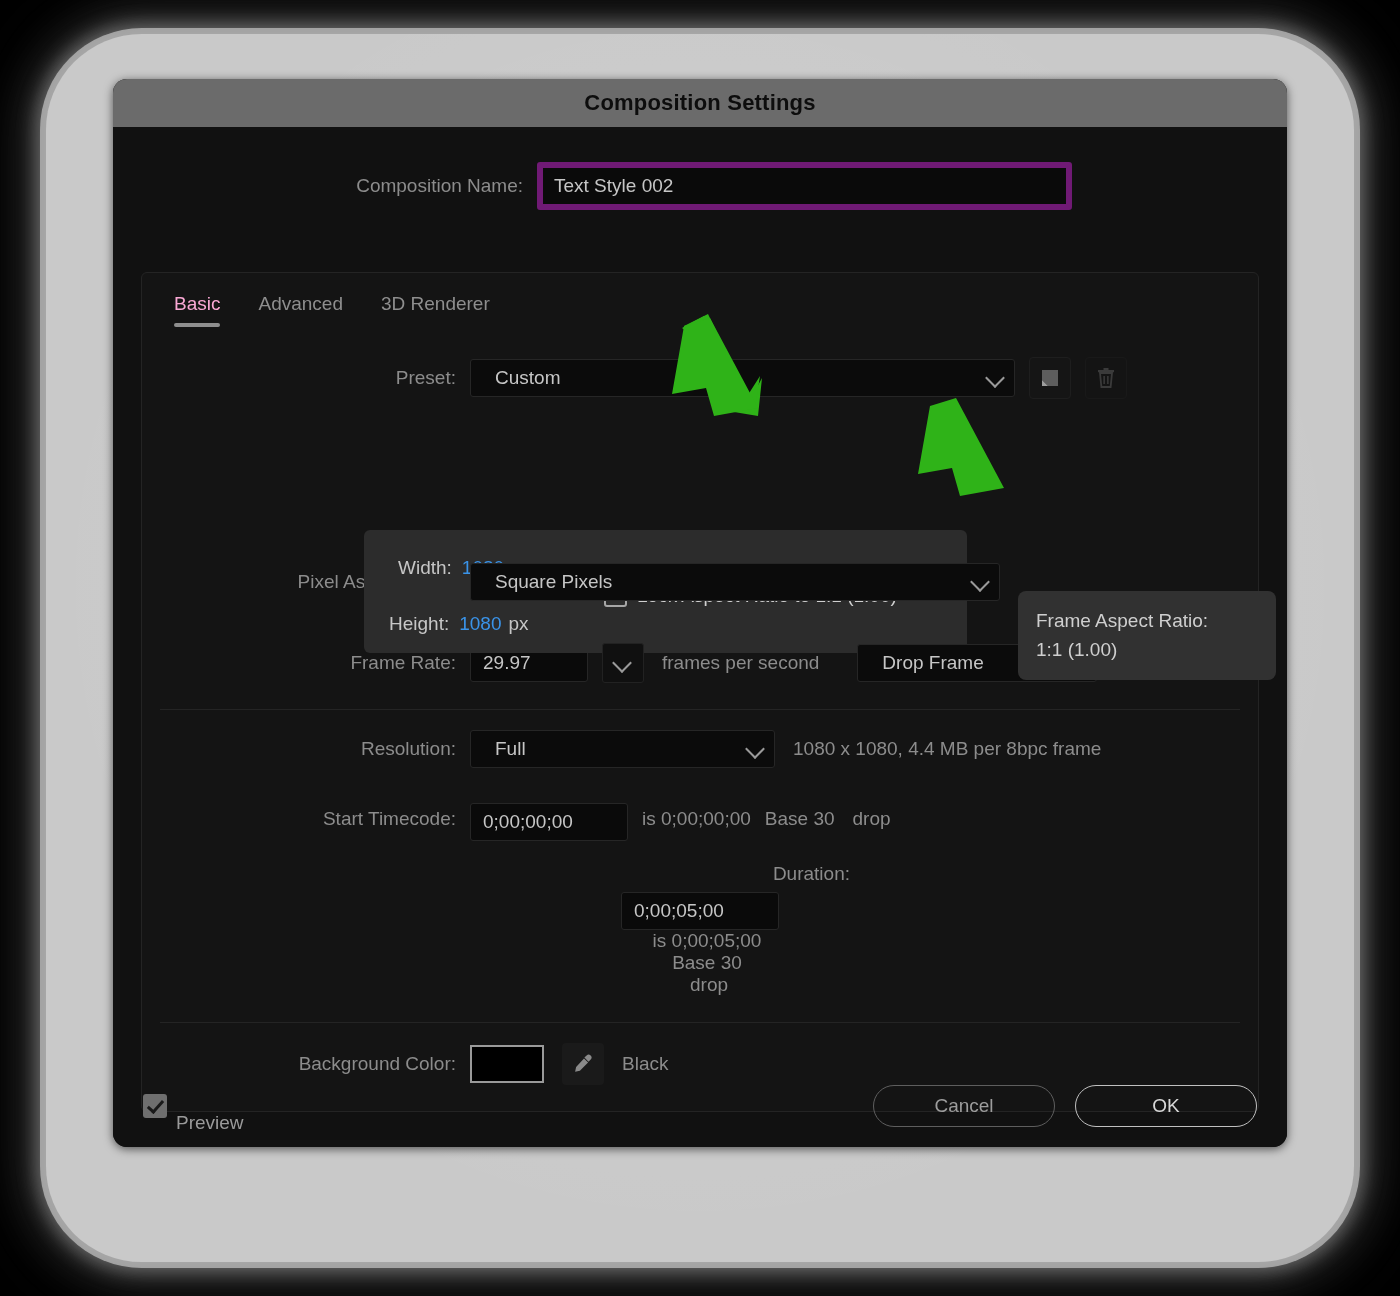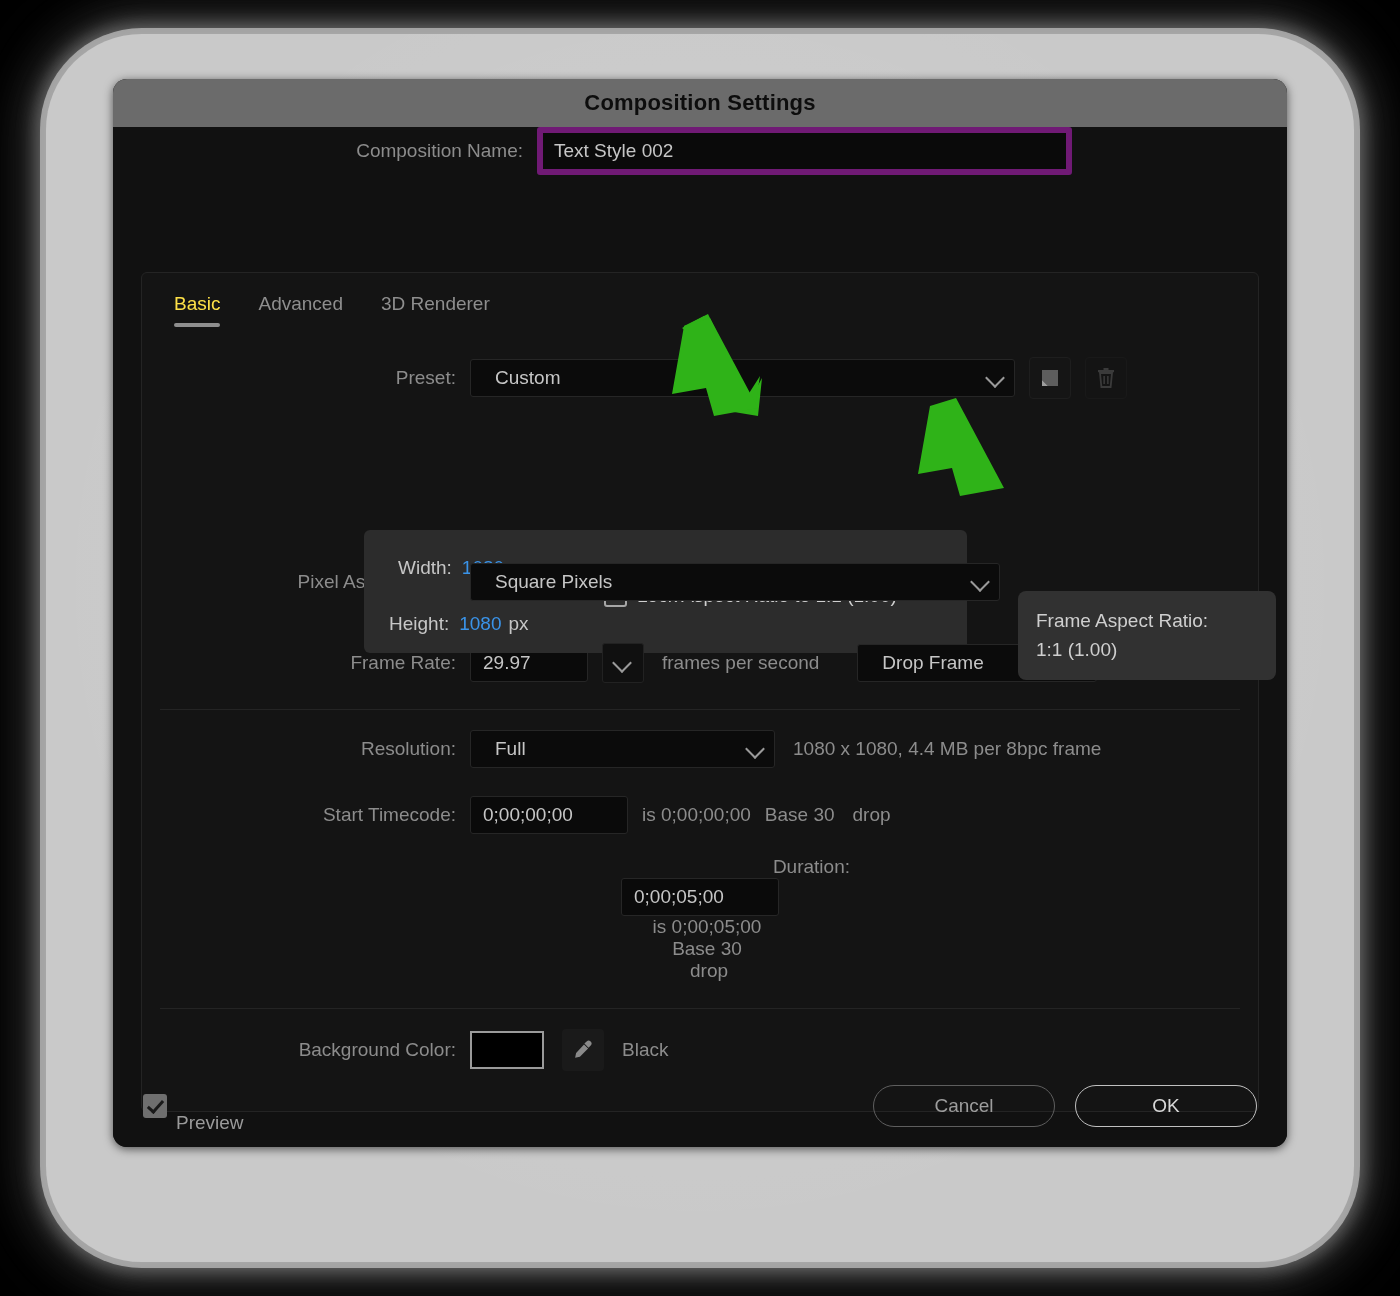--- a/index.html
+++ b/index.html
@@ -70,20 +70,21 @@
   .dialog-body {
     position: relative;
     height: calc(100% - 48px);
     background: #111111;
   }
 
   
   .comp-name-row {
     display: flex;
     align-items: center;
+    padding-top: 35px;
     padding-left: 212px;
   }
   .label {
     color: #8c8c8c;
     font-size: 19px;
     white-space: nowrap;
   }
   .comp-name-label { width: 212px; text-align: right; padding-right: 14px; box-sizing: border-box; }
   .text-input {
     background: #0a0a0a;
@@ -115,21 +116,21 @@
     gap: 38px;
     padding: 20px 0 0 32px;
   }
   .tab {
     position: relative;
     color: #8e8e8e;
     font-size: 19px;
     padding-bottom: 10px;
     cursor: default;
   }
-  .tab.active { color: #fde047; }
+  .tab.active { color: #f9a8d4; }
   .tab.active::after {
     content: "";
     position: absolute;
     left: 0; right: 0; bottom: -2px;
     height: 4px;
     background: #8e8e8e;
     border-radius: 2px;
   }
 
   .form { position: relative; padding-top: 14px; }
@@ -255,21 +256,21 @@
     color: #c6c6c6;
     font-size: 19px;
     height: 38px;
     line-height: 36px;
     padding: 0 12px;
     box-sizing: border-box;
     font-family: "Liberation Sans", sans-serif;
     outline: none;
   }
   .fr-field { width: 118px; }
-  .tc-field { width: 158px; }
+  .tc-field { width: 158px; margin-top: 7px; }
 
   .stepper {
     width: 40px; height: 38px;
     background: #101010;
     border: 1px solid #222;
     border-radius: 3px;
     margin-left: 14px;
     position: relative;
     cursor: default;
   }

